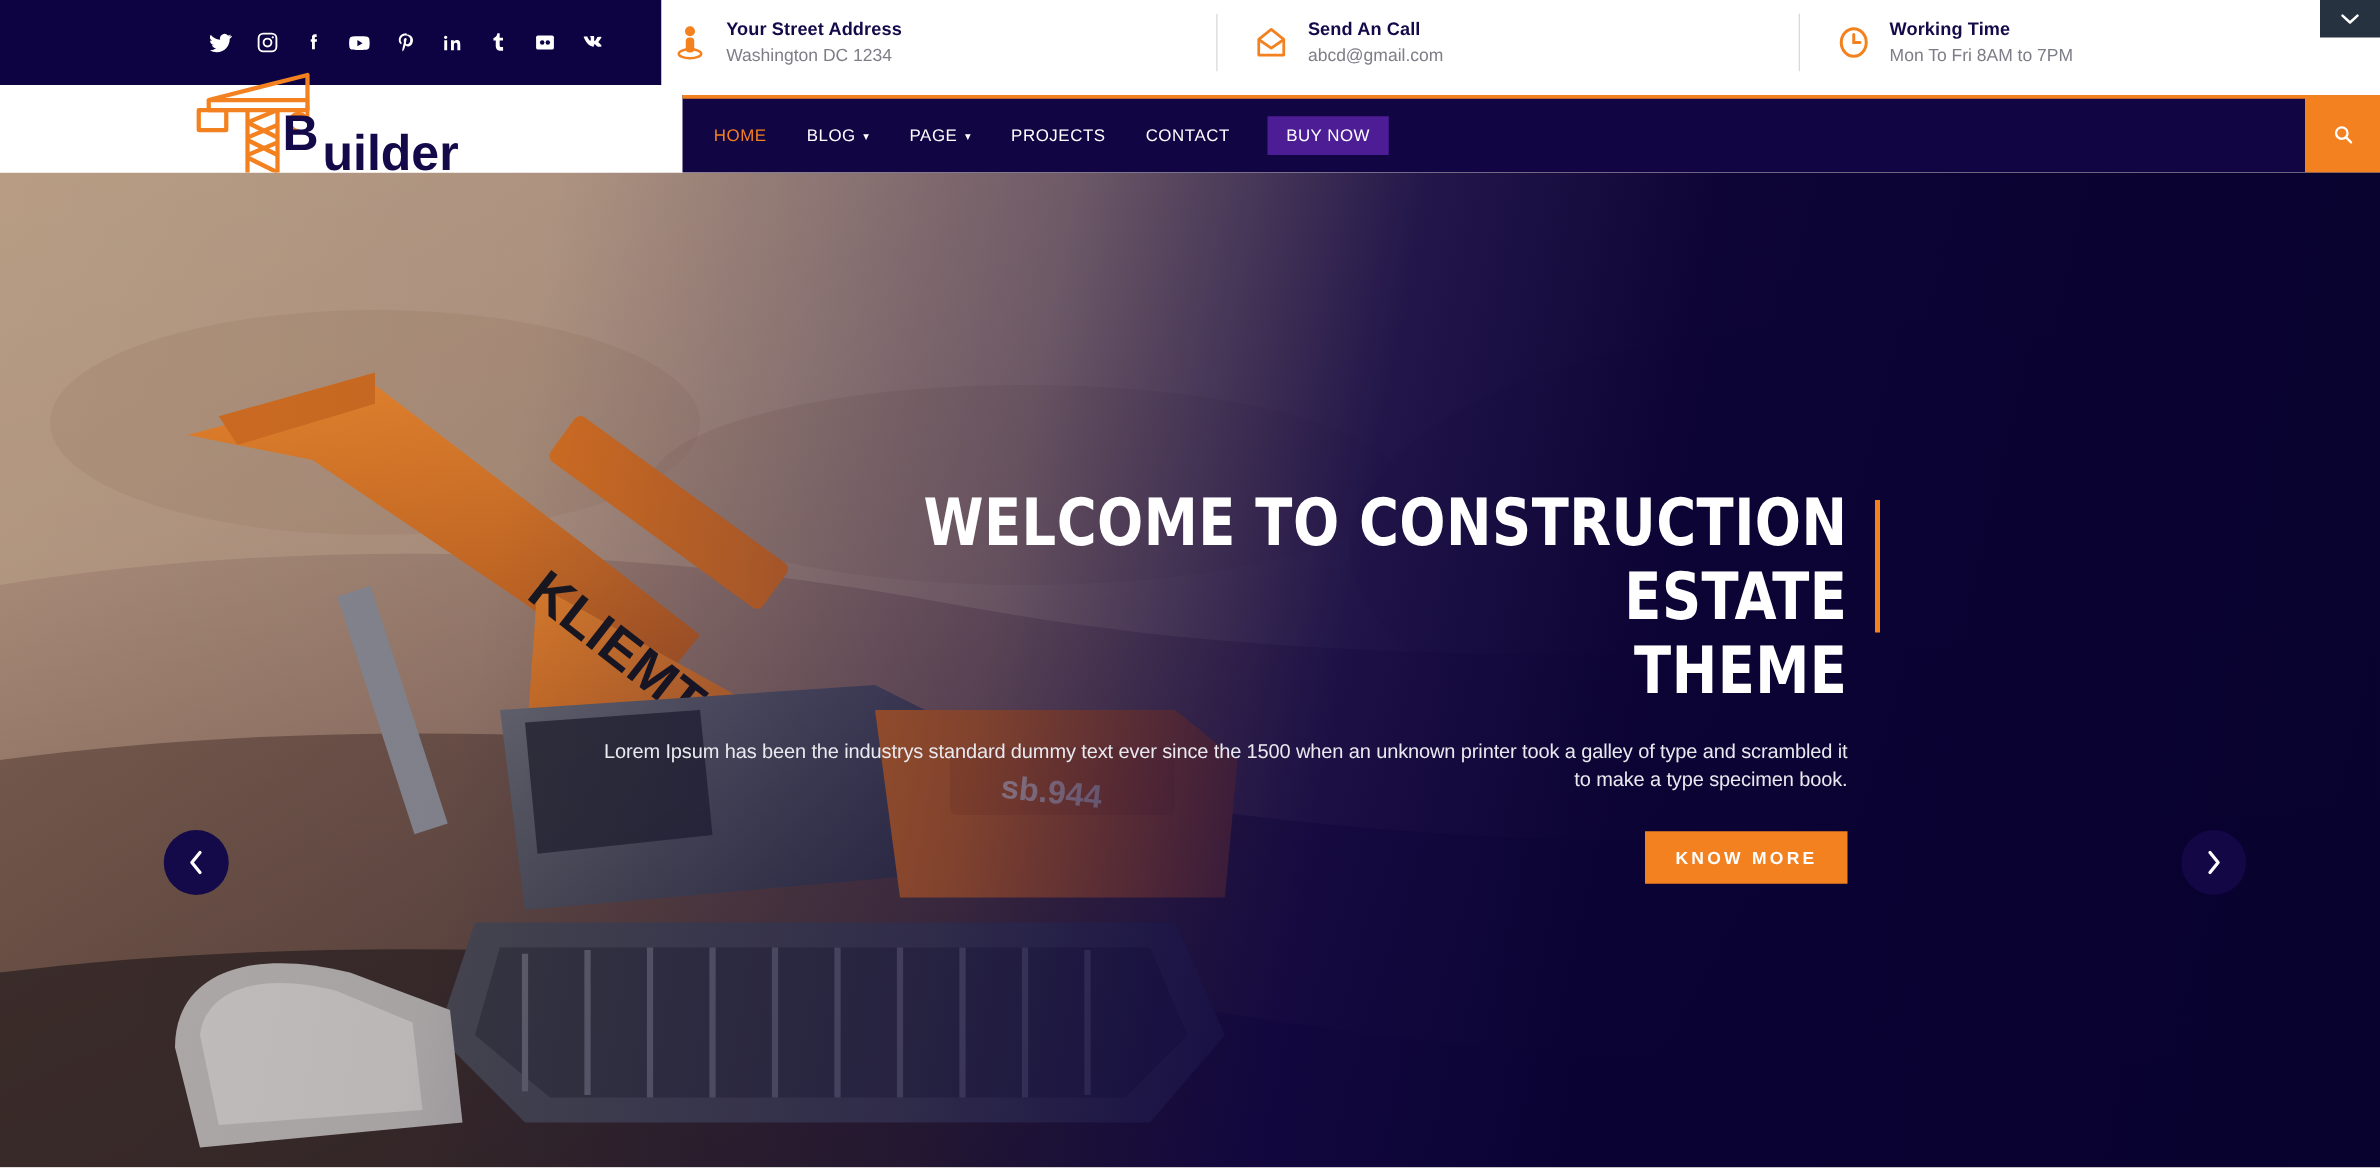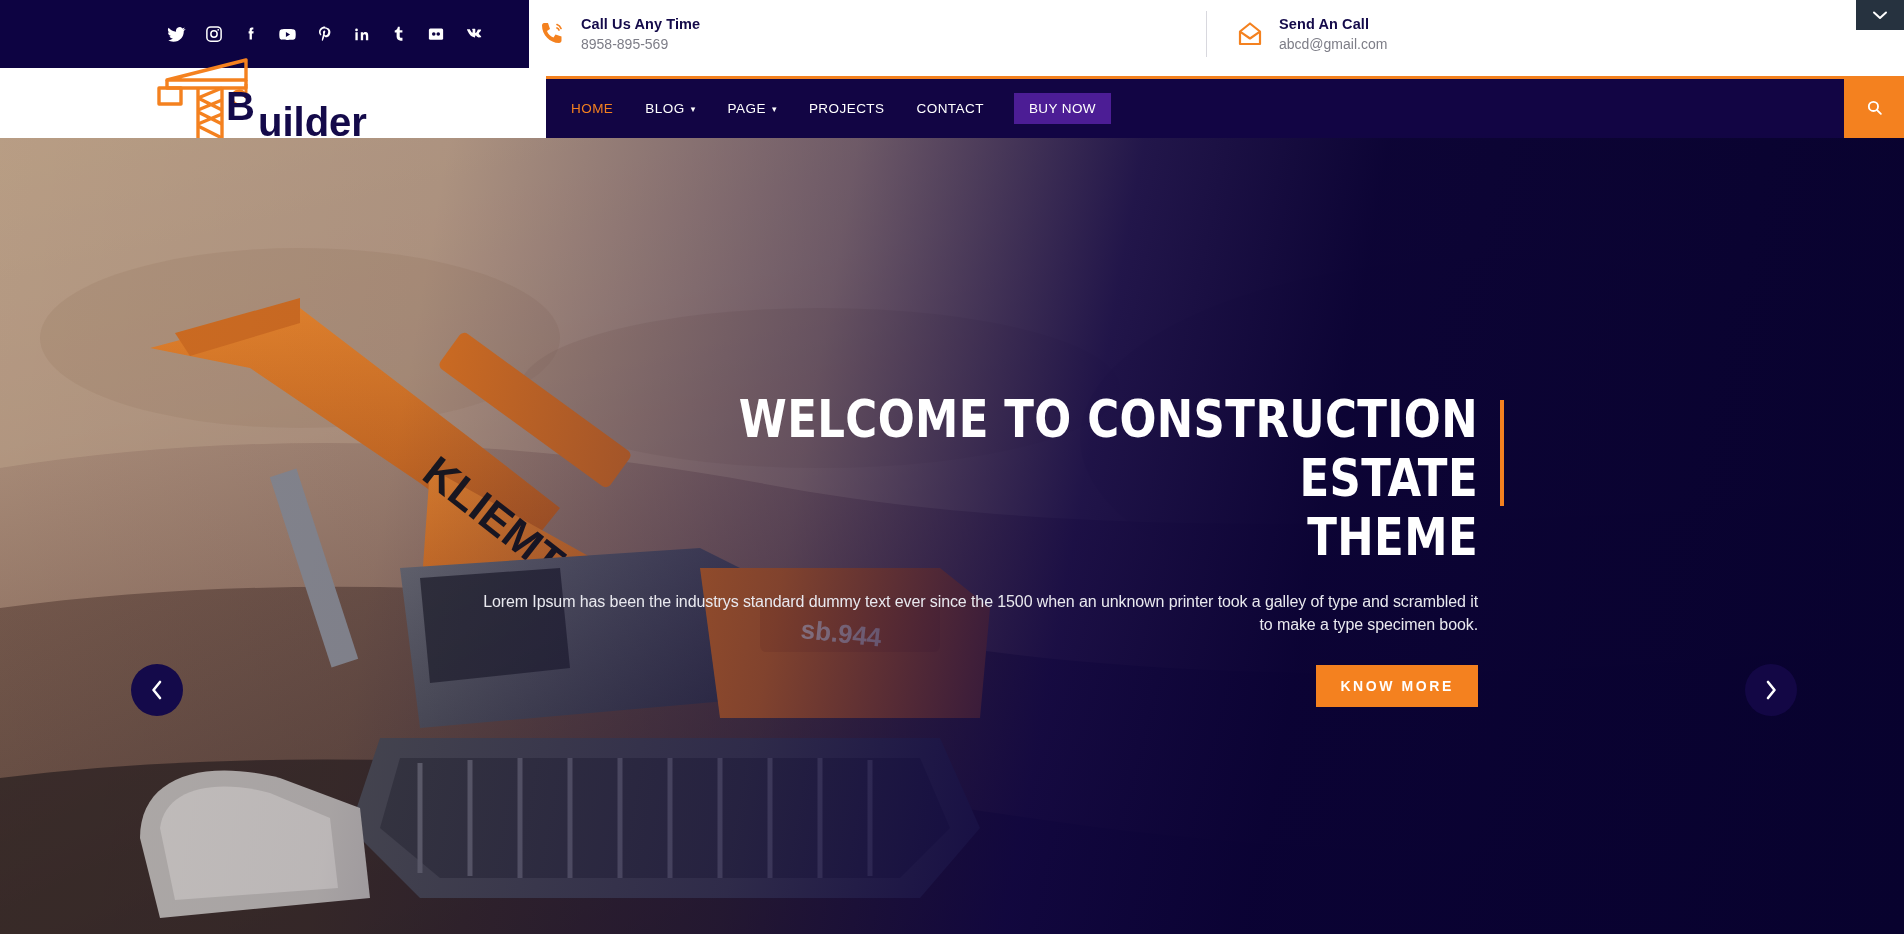--- a/index.html
+++ b/index.html
@@ -181,41 +181,53 @@
       <span class="social-icon" title="VK">
         <svg width="20" height="18" viewBox="0 0 24 24" fill="currentColor">
             <path d="M12.8 16.6h1.2s.4 0 .6-.3c.2-.2.2-.6.2-.6s0-1.6.8-1.8c.7-.2 1.6 1.5 2.6 2.2.7.5 1.3.4 1.3.4l2.6-.1s1.4-.1.7-1.2c-.1-.1-.4-.9-2-2.3-1.6-1.5-1.4-1.2.5-3.8 1.2-1.5 1.7-2.5 1.5-2.9-.1-.4-1-.3-1-.3l-2.9.1s-.2 0-.4.1c-.1.1-.2.3-.2.3s-.4 1.1-1 2.1c-1.2 2-1.7 2.1-1.9 2-.4-.3-.3-1.3-.3-2 0-2.2.3-3.1-.6-3.4-.3-.1-.6-.1-1.4-.1-1 0-1.8 0-2.3.2-.3.2-.6.5-.4.6.2 0 .6.1.8.4.3.4.3 1.2.3 1.2s.2 2.5-.4 2.8c-.4.2-1-.2-2.1-2.1-.6-1-1-2.1-1-2.1s-.1-.2-.2-.3c-.2-.1-.4-.1-.4-.1l-2.8.1s-.4 0-.6.2c-.1.2 0 .5 0 .5s2.2 5 4.7 7.5c2.3 2.3 4.9 2.1 4.9 2.1z"></path>
           </svg>
       </span>
     </div>
 
     <div class="contact-area">
       <div class="contact-item">
         <span class="ci-icon">
-          <svg width="28" height="28" viewBox="0 0 28 28">
-              <path d="M6 3h4l2 6-3 2c1 3 3.5 5.5 6.5 6.5l2-3 6 2v4c0 1.5-1 2.5-2.5 2.5C12 23 4 15 4 5.5 4 4 5 3 6 3z" fill="#f4811f"></path>
-              <path d="M19 4.5a6.5 6.5 0 0 1 4 4" fill="none" stroke="#f4811f" stroke-width="1.7" stroke-linecap="round"></path>
-              <path d="M19 8a3.4 3.4 0 0 1 2 2" fill="none" stroke="#f4811f" stroke-width="1.7" stroke-linecap="round"></path>
+          <svg width="26" height="30" viewBox="0 0 26 30">
+              <circle cx="13" cy="6" r="4" fill="#f4811f"></circle>
+              <rect x="9.6" y="11" width="6.8" height="12" rx="3" fill="#f4811f"></rect>
+              <ellipse cx="13" cy="24" rx="9" ry="3.6" fill="none" stroke="#f4811f" stroke-width="2"></ellipse>
             </svg>
         </span>
         <span class="ci-text">
-          <span class="ci-title">Call Us Any Time</span>
-          <span class="ci-sub">8958-895-569</span>
+          <span class="ci-title">Your Street Address</span>
+          <span class="ci-sub">Washington DC 1234</span>
         </span>
       </div>
       <div class="contact-item">
         <span class="ci-icon">
           <svg width="28" height="28" viewBox="0 0 28 28">
               <path d="M4 11.5 14 3.5l10 8V24H4V11.5z" fill="none" stroke="#f4811f" stroke-width="2.2" stroke-linejoin="round"></path>
               <path d="M4.8 12.2 14 18.5l9.2-6.3" fill="none" stroke="#f4811f" stroke-width="2.2" stroke-linecap="round" stroke-linejoin="round"></path>
             </svg>
         </span>
         <span class="ci-text">
           <span class="ci-title">Send An Call</span>
           <span class="ci-sub">abcd@gmail.com</span>
+        </span>
+      </div>
+      <div class="contact-item">
+        <span class="ci-icon">
+          <svg width="28" height="28" viewBox="0 0 28 28">
+              <ellipse cx="14" cy="14" rx="10" ry="11" fill="none" stroke="#f4811f" stroke-width="2.4"></ellipse>
+              <path d="M14 7.5V14h5" fill="none" stroke="#f4811f" stroke-width="2.4" stroke-linecap="round"></path>
+            </svg>
+        </span>
+        <span class="ci-text">
+          <span class="ci-title">Working Time</span>
+          <span class="ci-sub">Mon To Fri 8AM to 7PM</span>
         </span>
       </div>
     </div>
   </div>
 
   <div class="headrow">
 
     <div class="logo">
       <svg width="280" height="84" viewBox="0 0 280 84">
         <g stroke="#f4811f" stroke-width="3.4" fill="none" stroke-linejoin="round">

